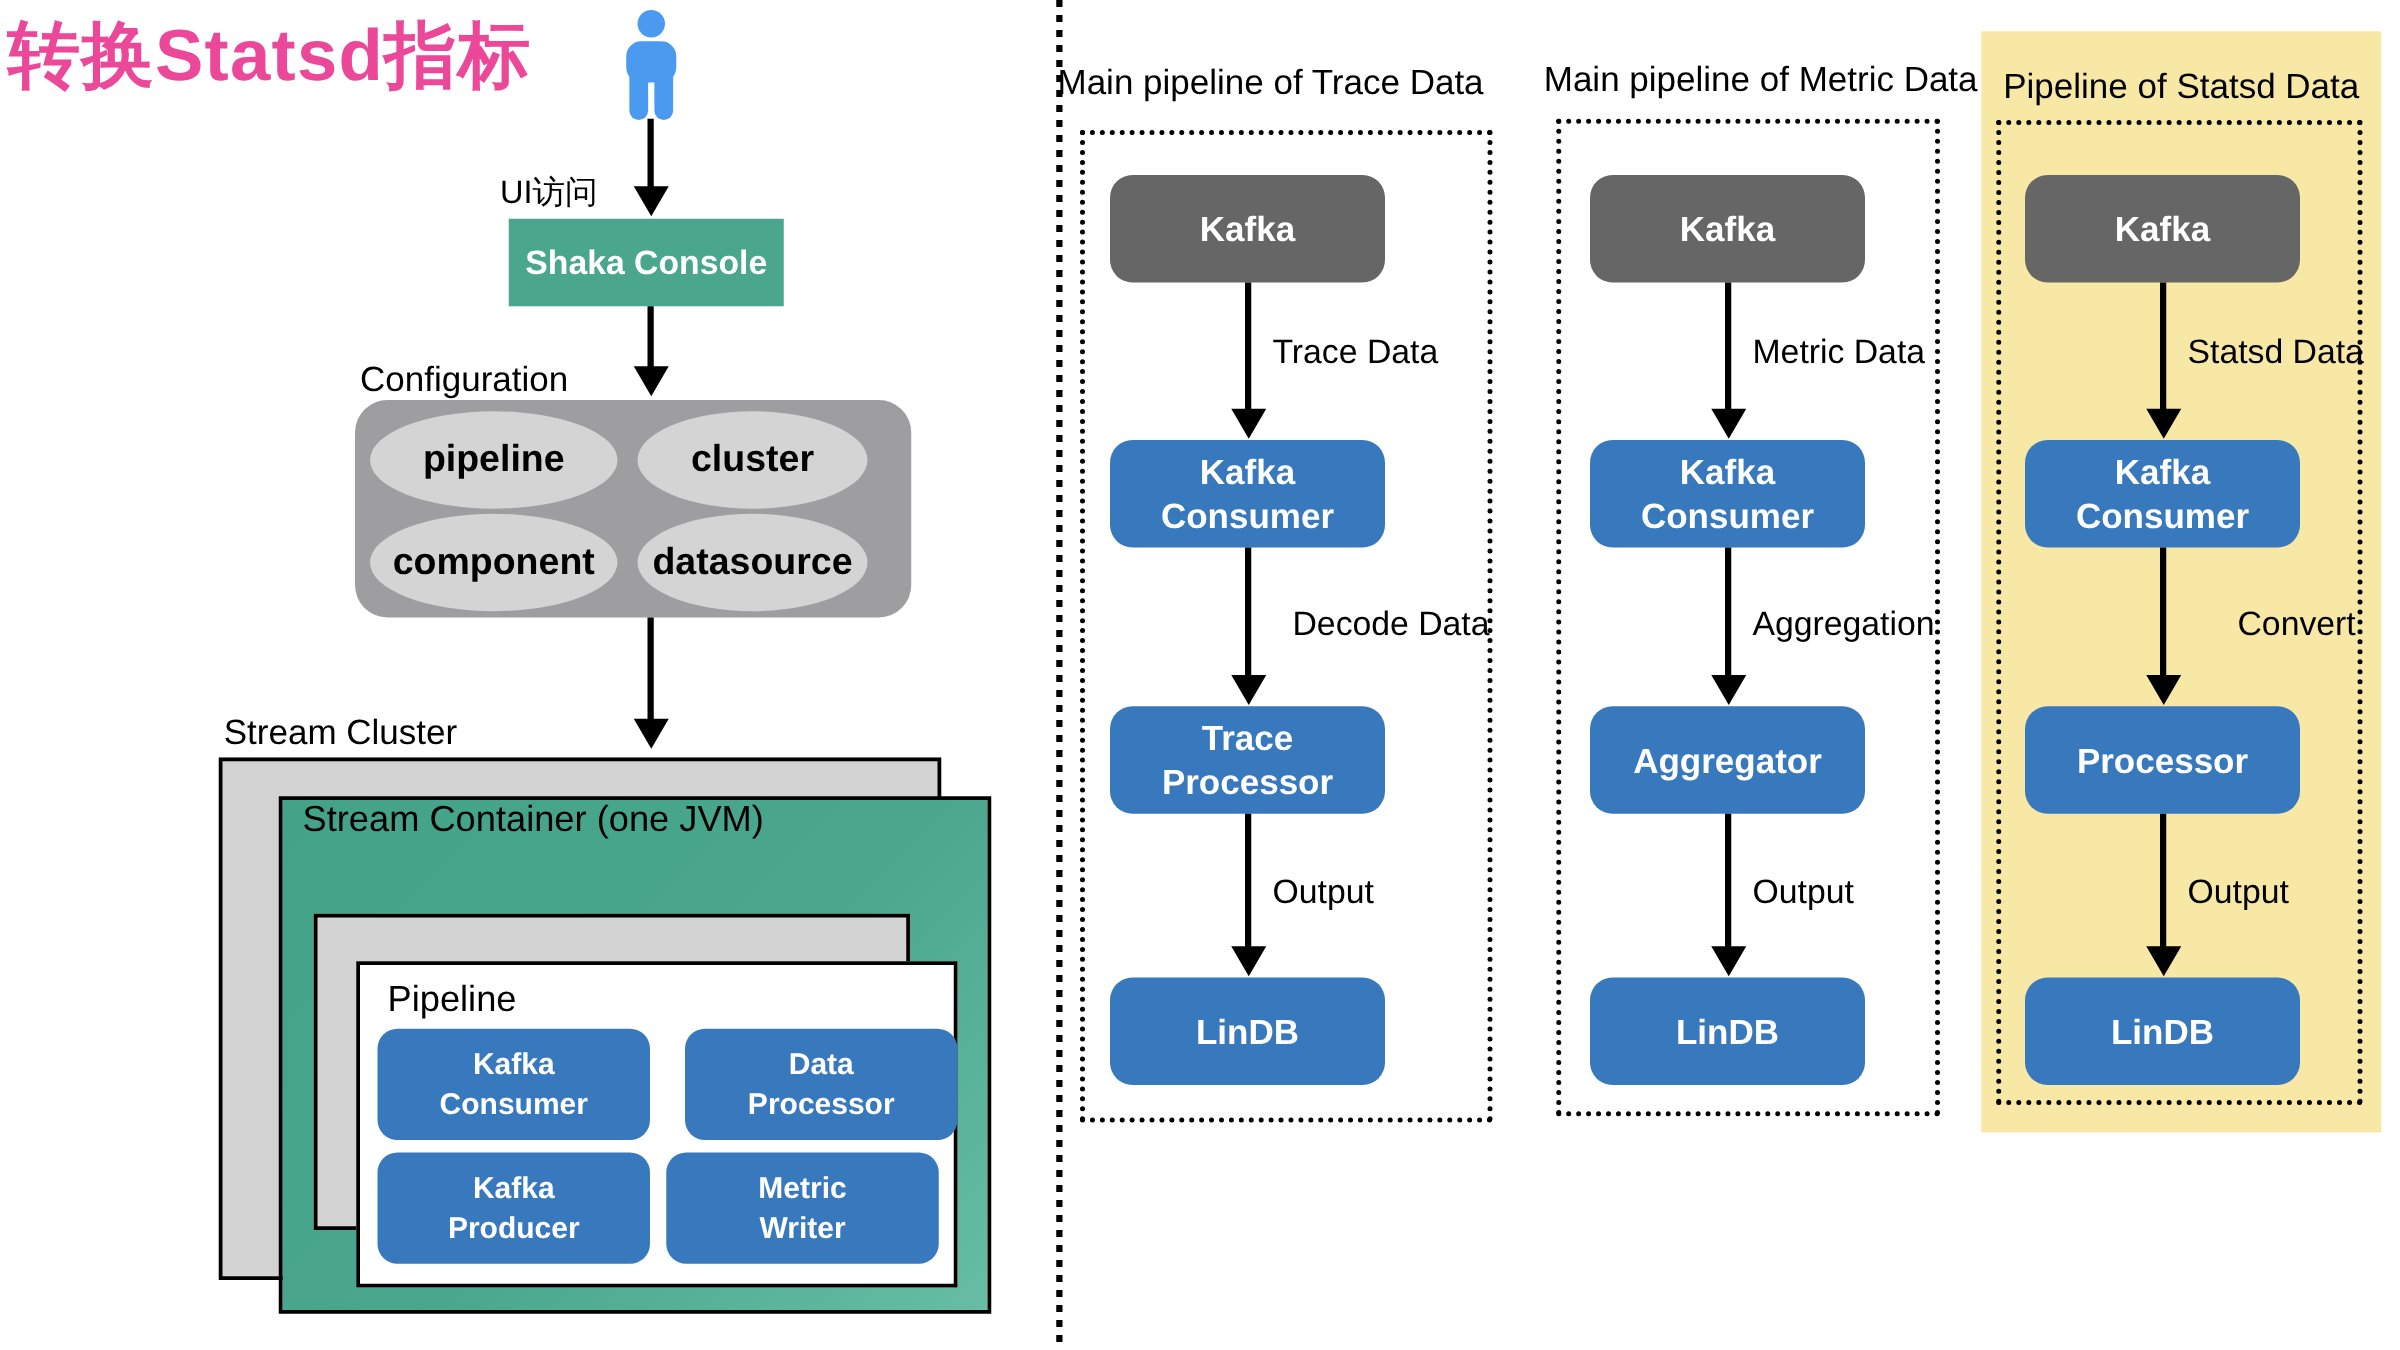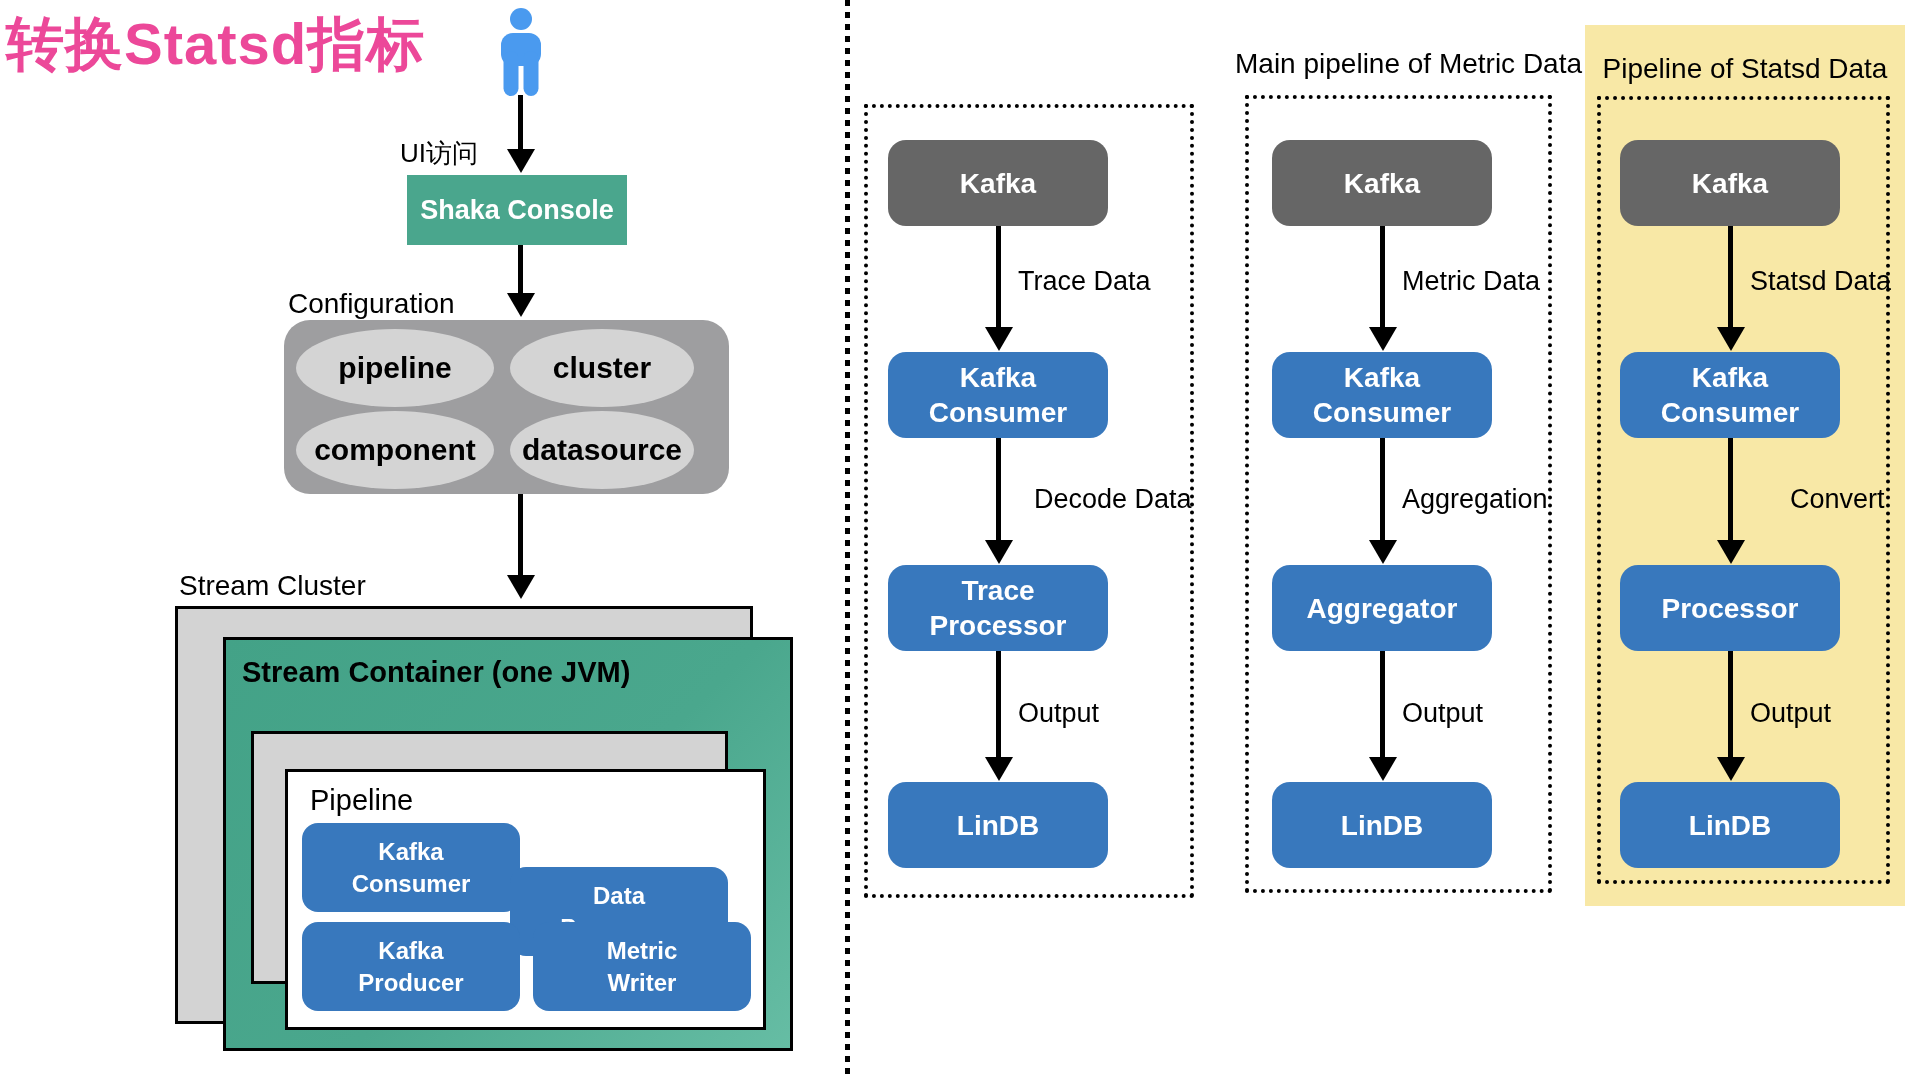--- a/index.html
+++ b/index.html
@@ -27,21 +27,21 @@
   .ellipse { position:absolute; background:#D4D4D4; border-radius:50%; display:flex; align-items:center; justify-content:center;
     font-size:30px; font-weight:bold; color:#000; }
 
   .cluster-label { position:absolute; left:179px; top:570px; font-size:28px; }
   .frame { position:absolute; border:3px solid #000; }
   .frame-outer { left:175px; top:606px; width:578px; height:418px; background:#D3D3D3; }
   .frame-green { left:223px; top:637px; width:570px; height:414px;
     background:linear-gradient(135deg,#43A287 0%,#4AA78D 55%,#66BDA4 100%); }
   .frame-inner { left:251px; top:731px; width:477px; height:253px; background:#D3D3D3; }
   .frame-white { left:285px; top:769px; width:481px; height:261px; background:#fff; }
-  .frame-label { position:absolute; left:16px; top:16px; font-size:29px; color:#000;font-weight:bold; }
+  .frame-label { position:absolute; left:16px; top:0; font-size:29px; color:#000; }
   .pipeline-label { position:absolute; left:22px; top:12px; font-size:29px; color:#000; }
 
   .mini { position:absolute; width:218px; height:89px; border-radius:16px; background:#3878BD; color:#fff;
     font-weight:bold; font-size:24px; line-height:1.3; display:flex; flex-direction:column; align-items:center;
     justify-content:center; text-align:center; }
 
   
   .separator { position:absolute; left:845px; top:0; width:5px; height:1080px;
     background:repeating-linear-gradient(to bottom,#000 0 6px,transparent 6px 12px); }
 
@@ -101,35 +101,36 @@
     <div class="frame-label">Stream Container (one JVM)</div>
   </div>
   <div class="frame frame-inner"></div>
   <div class="frame frame-white">
     <div class="pipeline-label">Pipeline</div>
   </div>
   <div class="mini" style="left:302px; top:823px;">
     <span>Kafka</span>
     <span class="l2">Consumer</span>
   </div>
-  <div class="mini" style="left:510px; top:823px;margin-top:44px;">
+  <div class="mini" style="left:548px; top:823px;">
     <span>Data</span>
     <span class="l2">Processor</span>
   </div>
   <div class="mini" style="left:302px; top:922px;">
     <span>Kafka</span>
     <span class="l2">Producer</span>
   </div>
   <div class="mini" style="left:533px; top:922px;">
     <span>Metric</span>
     <span class="l2">Writer</span>
   </div>
 
   <div class="separator"></div>
 
+  <div class="pipe-title" style="left:846px; top:50px; width:336px;">Main pipeline of Trace Data</div>
   <div class="dotted-box" style="left:864px; top:104px; width:330px; height:794px;"></div>
   <div class="node node-kafka" style="left:888px; top:140px;">
     <span>Kafka</span>
 
   </div>
   <div class="varrow" style="left:996px; top:226px; height:102px;"></div>
   <div class="edge-label" style="left:1018px; top:266px;">Trace Data</div>
   <div class="node node-blue" style="left:888px; top:352px;">
     <span>Kafka</span>
     <span class="l2">Consumer</span>

